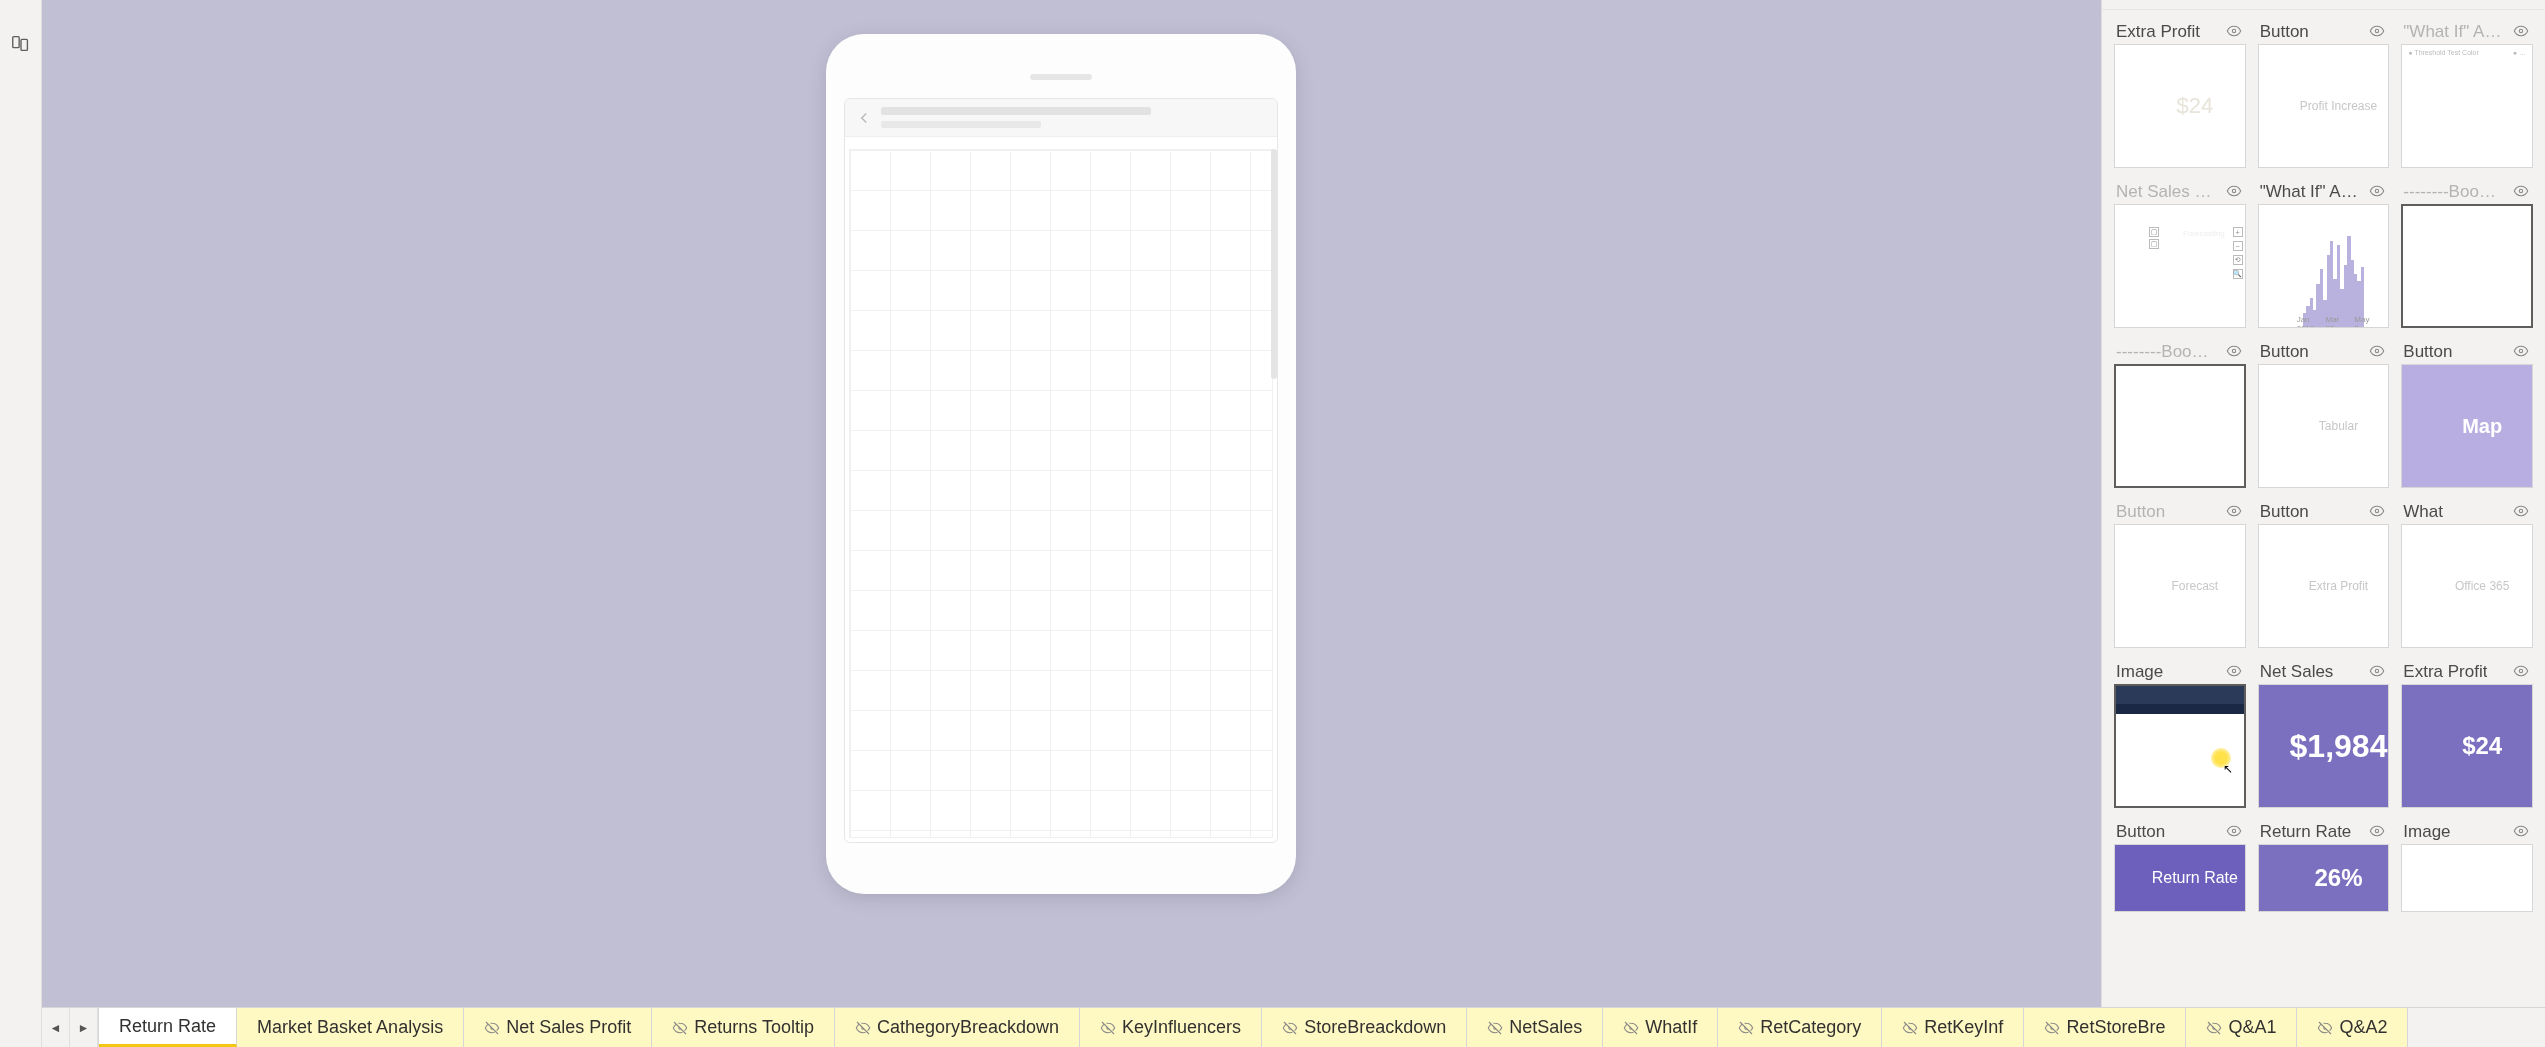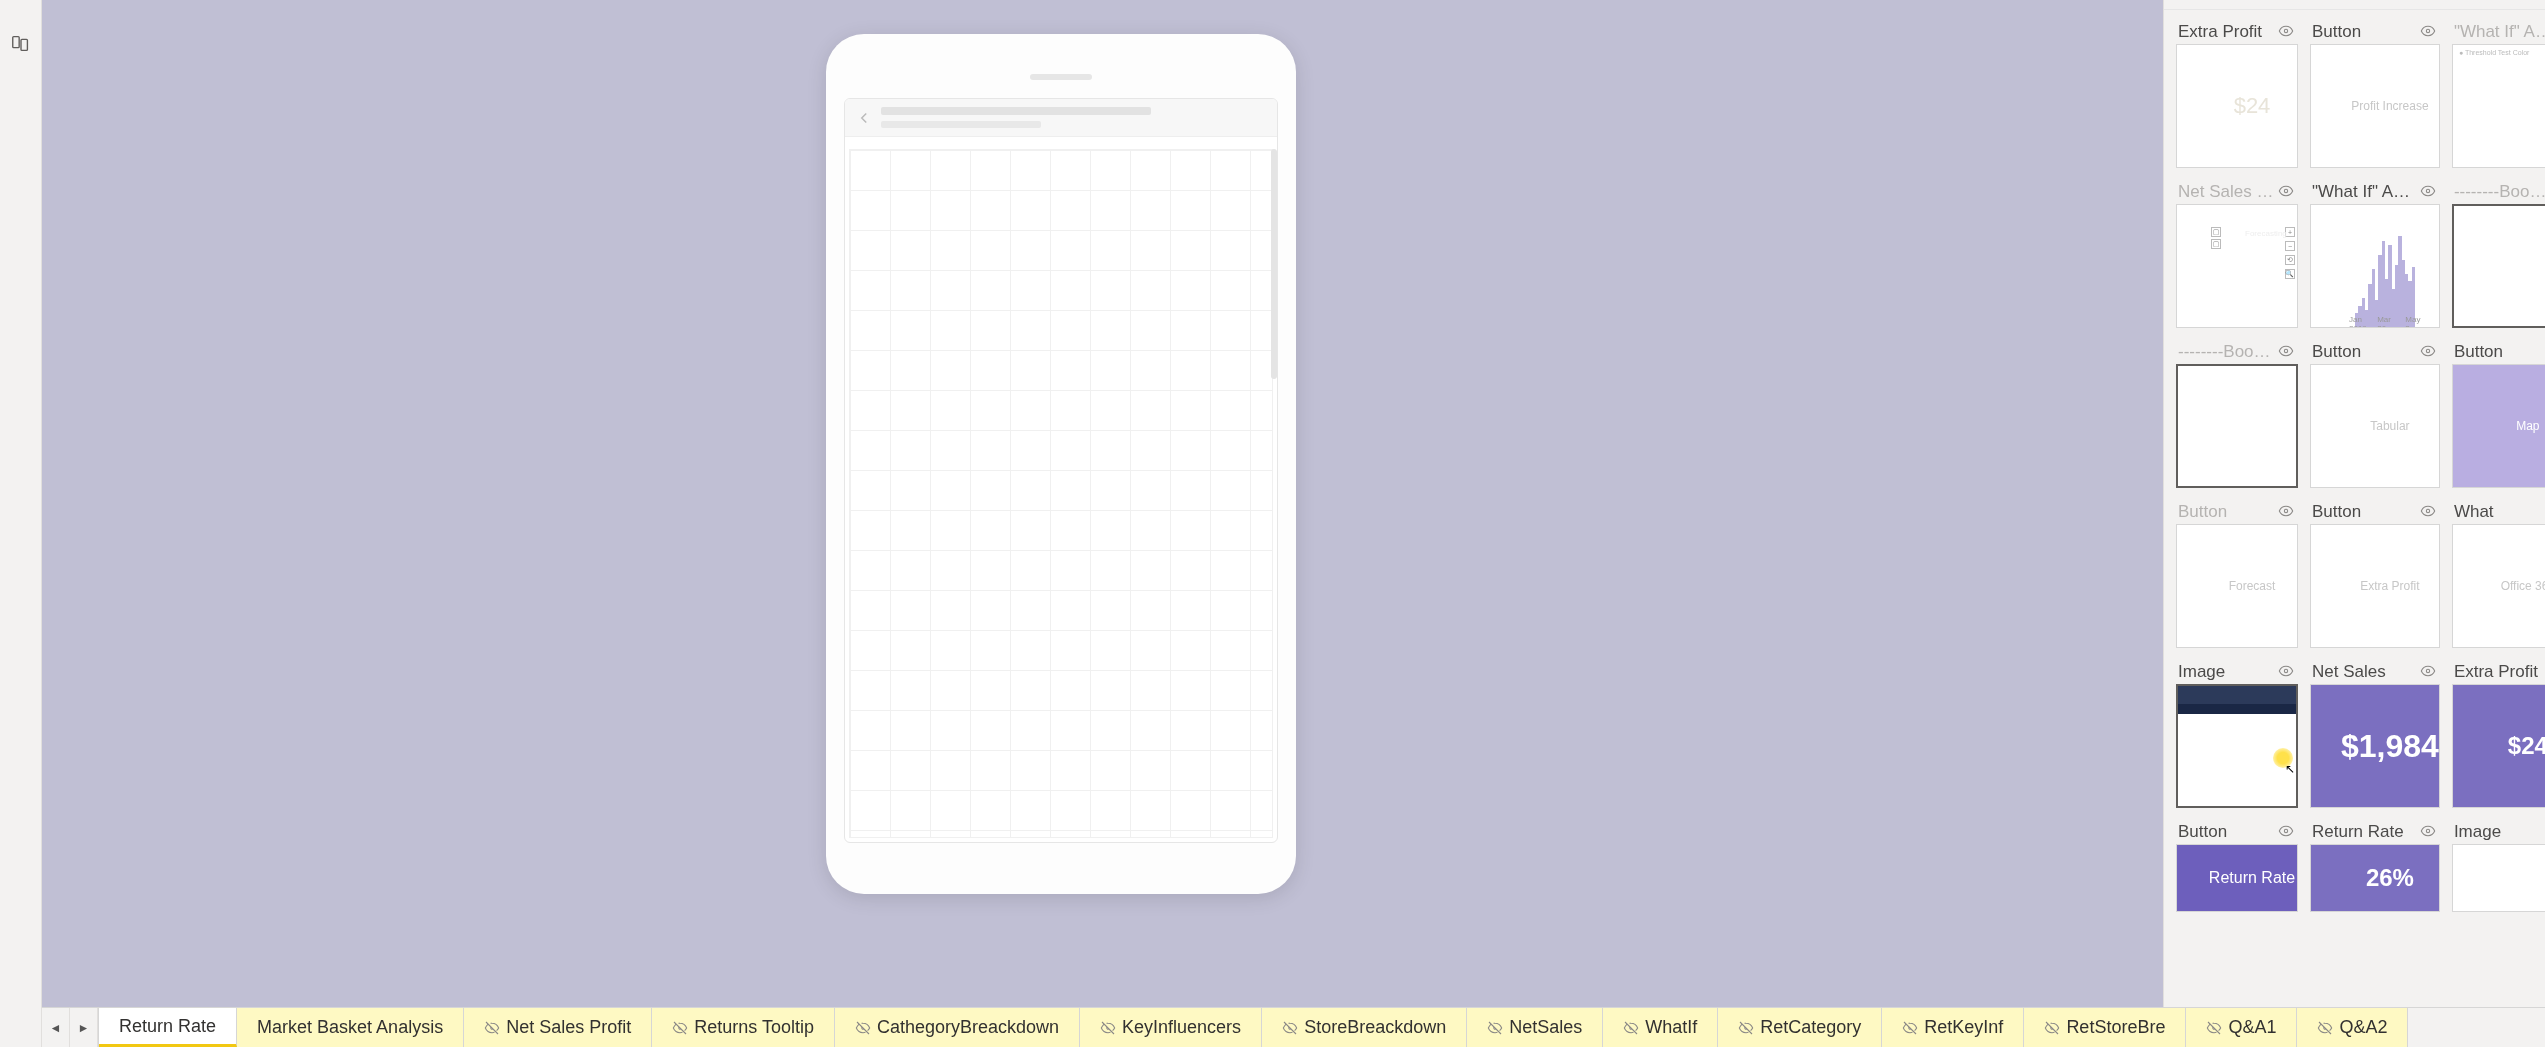--- a/index.html
+++ b/index.html
@@ -28,21 +28,21 @@
   
   .sheet-tabs { position: absolute; left: 42px; right: 0; bottom: 0; height: 40px; background: #f3f2f1; border-top: 1px solid #d6d6d6; display: flex; align-items: stretch; font-size: 18px; color: #323130; }
   .tabs-nav { display: flex; border-right: 1px solid #d6d6d6; }
   .nav-btn { width: 28px; display: flex; align-items: center; justify-content: center; border-right: 1px solid #e1dfdd; cursor: pointer; font-size: 12px; color: #555; }
   .tab { display: flex; align-items: center; gap: 6px; padding: 0 20px; border-right: 1px solid #d6d6d6; cursor: pointer; white-space: nowrap; background: #fef9c3; }
   .tab.active { background: #fff; border-bottom: 3px solid #f2c811; }
   .hidden-ind { width: 16px; height: 16px; }
   .hidden-ind svg { width: 16px; height: 16px; color: #8a8886; }
 
   
-  .right-panel { position: absolute; right: 0; top: 0; width: 382px; bottom: 40px; background: #f3f2f1; border-left: 1px solid #e1dfdd; overflow-y: auto; }
+  .right-panel { position: absolute; right: 0; top: 0; width: 444px; bottom: 40px; background: #f3f2f1; border-left: 1px solid #e1dfdd; overflow-y: auto; }
   .right-top-border { height: 10px; border-bottom: 1px solid #e6e6e6; background: #f3f2f1; }
   .vis-grid { display: grid; grid-template-columns: repeat(3, 1fr); gap: 12px 12px; padding: 10px 12px 20px; }
   .vis-cell { display: flex; flex-direction: column; }
   .vis-head { display: flex; justify-content: space-between; align-items: center; height: 24px; font-size: 17px; color: #4b4a49; padding: 0 2px; }
   .vis-head.dim { color: #b5b3b1; }
   .vis-eye { width: 18px; height: 18px; color: #8a8886; }
   .vis-eye svg { width: 16px; height: 16px; }
   .vis-thumb { height: 124px; border: 1px solid #d6d6d6; background: #fff; position: relative; display: flex; align-items: center; justify-content: center; font-size: 13px; color: #888; overflow: hidden; padding-left: 30px; }
   .vis-thumb.selected { border: 2px solid #605e5c; }
   .vis-thumb.purple { background: #7b6fc0; color: #fff; font-weight: 600; font-size: 20px; }
@@ -250,21 +250,21 @@
       </div>
       <div class="vis-cell">
         <div class="vis-head">
           <span class="truncate">Button</span>
           <span class="vis-eye"><svg viewBox="0 0 24 24" fill="none" stroke="currentColor" stroke-width="1.6">
               <path d="M2 12s3-7 10-7 10 7 10 7-3 7-10 7S2 12 2 12z"></path>
               <circle cx="12" cy="12" r="2.5"></circle>
             </svg></span>
         </div>
         <div class="vis-thumb purple-light">
-          <span class="thumb-label white" style="font-size: 12px;">Map</span>
+          <span class="thumb-label white" style="font-size: 20px; font-weight: bold;">Map</span>
         </div>
       </div>
       <div class="vis-cell">
         <div class="vis-head dim">
           <span class="truncate">Button</span>
           <span class="vis-eye"><svg viewBox="0 0 24 24" fill="none" stroke="currentColor" stroke-width="1.6">
               <path d="M2 12s3-7 10-7 10 7 10 7-3 7-10 7S2 12 2 12z"></path>
               <circle cx="12" cy="12" r="2.5"></circle>
             </svg></span>
         </div>

